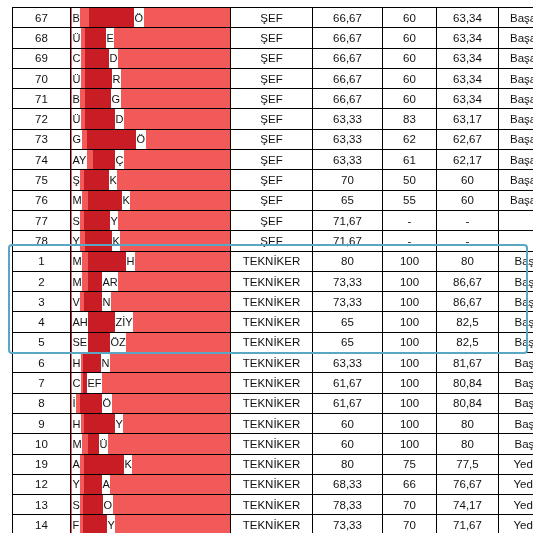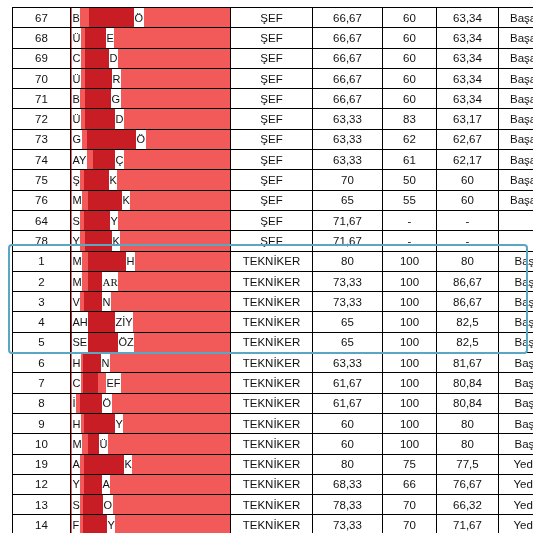--- a/index.html
+++ b/index.html
@@ -292,21 +292,21 @@
               <span class="nm-tail" style="left: 65px;"></span>
             </span>
           </td>
           <td class="c-title">ŞEF</td>
           <td class="c-score1">65</td>
           <td class="c-score2">55</td>
           <td class="c-score3">60</td>
           <td class="c-status">Başarısız</td>
         </tr>
         <tr>
-          <td class="c-no">64</td>
+          <td class="c-no">77</td>
           <td class="c-name">
             <span class="name-wrap">
               <span class="nm-initial">S</span>
               <span class="nm-block" style="left: 13px; width: 26px;"></span>
               <span class="nm-letter" style="left: 39px;">Y</span>
               <span class="nm-tail" style="left: 54px;"></span>
             </span>
           </td>
           <td class="c-title">ŞEF</td>
           <td class="c-score1">71,67</td>
@@ -345,21 +345,21 @@
           <td class="c-score2">100</td>
           <td class="c-score3">80</td>
           <td class="c-status">Başarılı</td>
         </tr>
         <tr>
           <td class="c-no">2</td>
           <td class="c-name">
             <span class="name-wrap">
               <span class="nm-initial">M</span>
               <span class="nm-block" style="left: 17px; width: 14px;"></span>
-              <span class="nm-letter" style="left: 31px; font-family: Liberation Serif, serif;">AR</span>
+              <span class="nm-letter" style="left: 31px;">AR</span>
               <span class="nm-tail" style="left: 50px;"></span>
             </span>
           </td>
           <td class="c-title">TEKNİKER</td>
           <td class="c-score1">73,33</td>
           <td class="c-score2">100</td>
           <td class="c-score3">86,67</td>
           <td class="c-status">Başarılı</td>
         </tr>
         <tr>
@@ -393,21 +393,21 @@
           <td class="c-score2">100</td>
           <td class="c-score3">82,5</td>
           <td class="c-status">Başarılı</td>
         </tr>
         <tr>
           <td class="c-no">5</td>
           <td class="c-name">
             <span class="name-wrap">
               <span class="nm-initial">SE</span>
               <span class="nm-block" style="left: 0px; width: 47px;"></span>
-              <span class="nm-letter" style="left: 47px;">ÖZ</span>
+              <span class="nm-letter" style="left: 39px;">ÖZ</span>
               <span class="nm-tail" style="left: 66px;"></span>
             </span>
           </td>
           <td class="c-title">TEKNİKER</td>
           <td class="c-score1">65</td>
           <td class="c-score2">100</td>
           <td class="c-score3">82,5</td>
           <td class="c-status">Başarılı</td>
         </tr>
         <tr>
@@ -425,21 +425,21 @@
           <td class="c-score2">100</td>
           <td class="c-score3">81,67</td>
           <td class="c-status">Başarılı</td>
         </tr>
         <tr>
           <td class="c-no">7</td>
           <td class="c-name">
             <span class="name-wrap">
               <span class="nm-initial">C</span>
               <span class="nm-block" style="left: 12px; width: 15px;"></span>
-              <span class="nm-letter" style="left: 35px;">EF</span>
+              <span class="nm-letter" style="left: 16px;">EF</span>
               <span class="nm-tail" style="left: 43px;"></span>
             </span>
           </td>
           <td class="c-title">TEKNİKER</td>
           <td class="c-score1">61,67</td>
           <td class="c-score2">100</td>
           <td class="c-score3">80,84</td>
           <td class="c-status">Başarılı</td>
         </tr>
         <tr>
@@ -528,21 +528,21 @@
             <span class="name-wrap">
               <span class="nm-initial">S</span>
               <span class="nm-block" style="left: 12px; width: 20px;"></span>
               <span class="nm-letter" style="left: 32px;">O</span>
               <span class="nm-tail" style="left: 48px;"></span>
             </span>
           </td>
           <td class="c-title">TEKNİKER</td>
           <td class="c-score1">78,33</td>
           <td class="c-score2">70</td>
-          <td class="c-score3">66,32</td>
+          <td class="c-score3">74,17</td>
           <td class="c-status">Yedek 3</td>
         </tr>
         <tr>
           <td class="c-no">14</td>
           <td class="c-name">
             <span class="name-wrap">
               <span class="nm-initial">F</span>
               <span class="nm-block" style="left: 12px; width: 24px;"></span>
               <span class="nm-letter" style="left: 36px;">Y</span>
               <span class="nm-tail" style="left: 50px;"></span>

